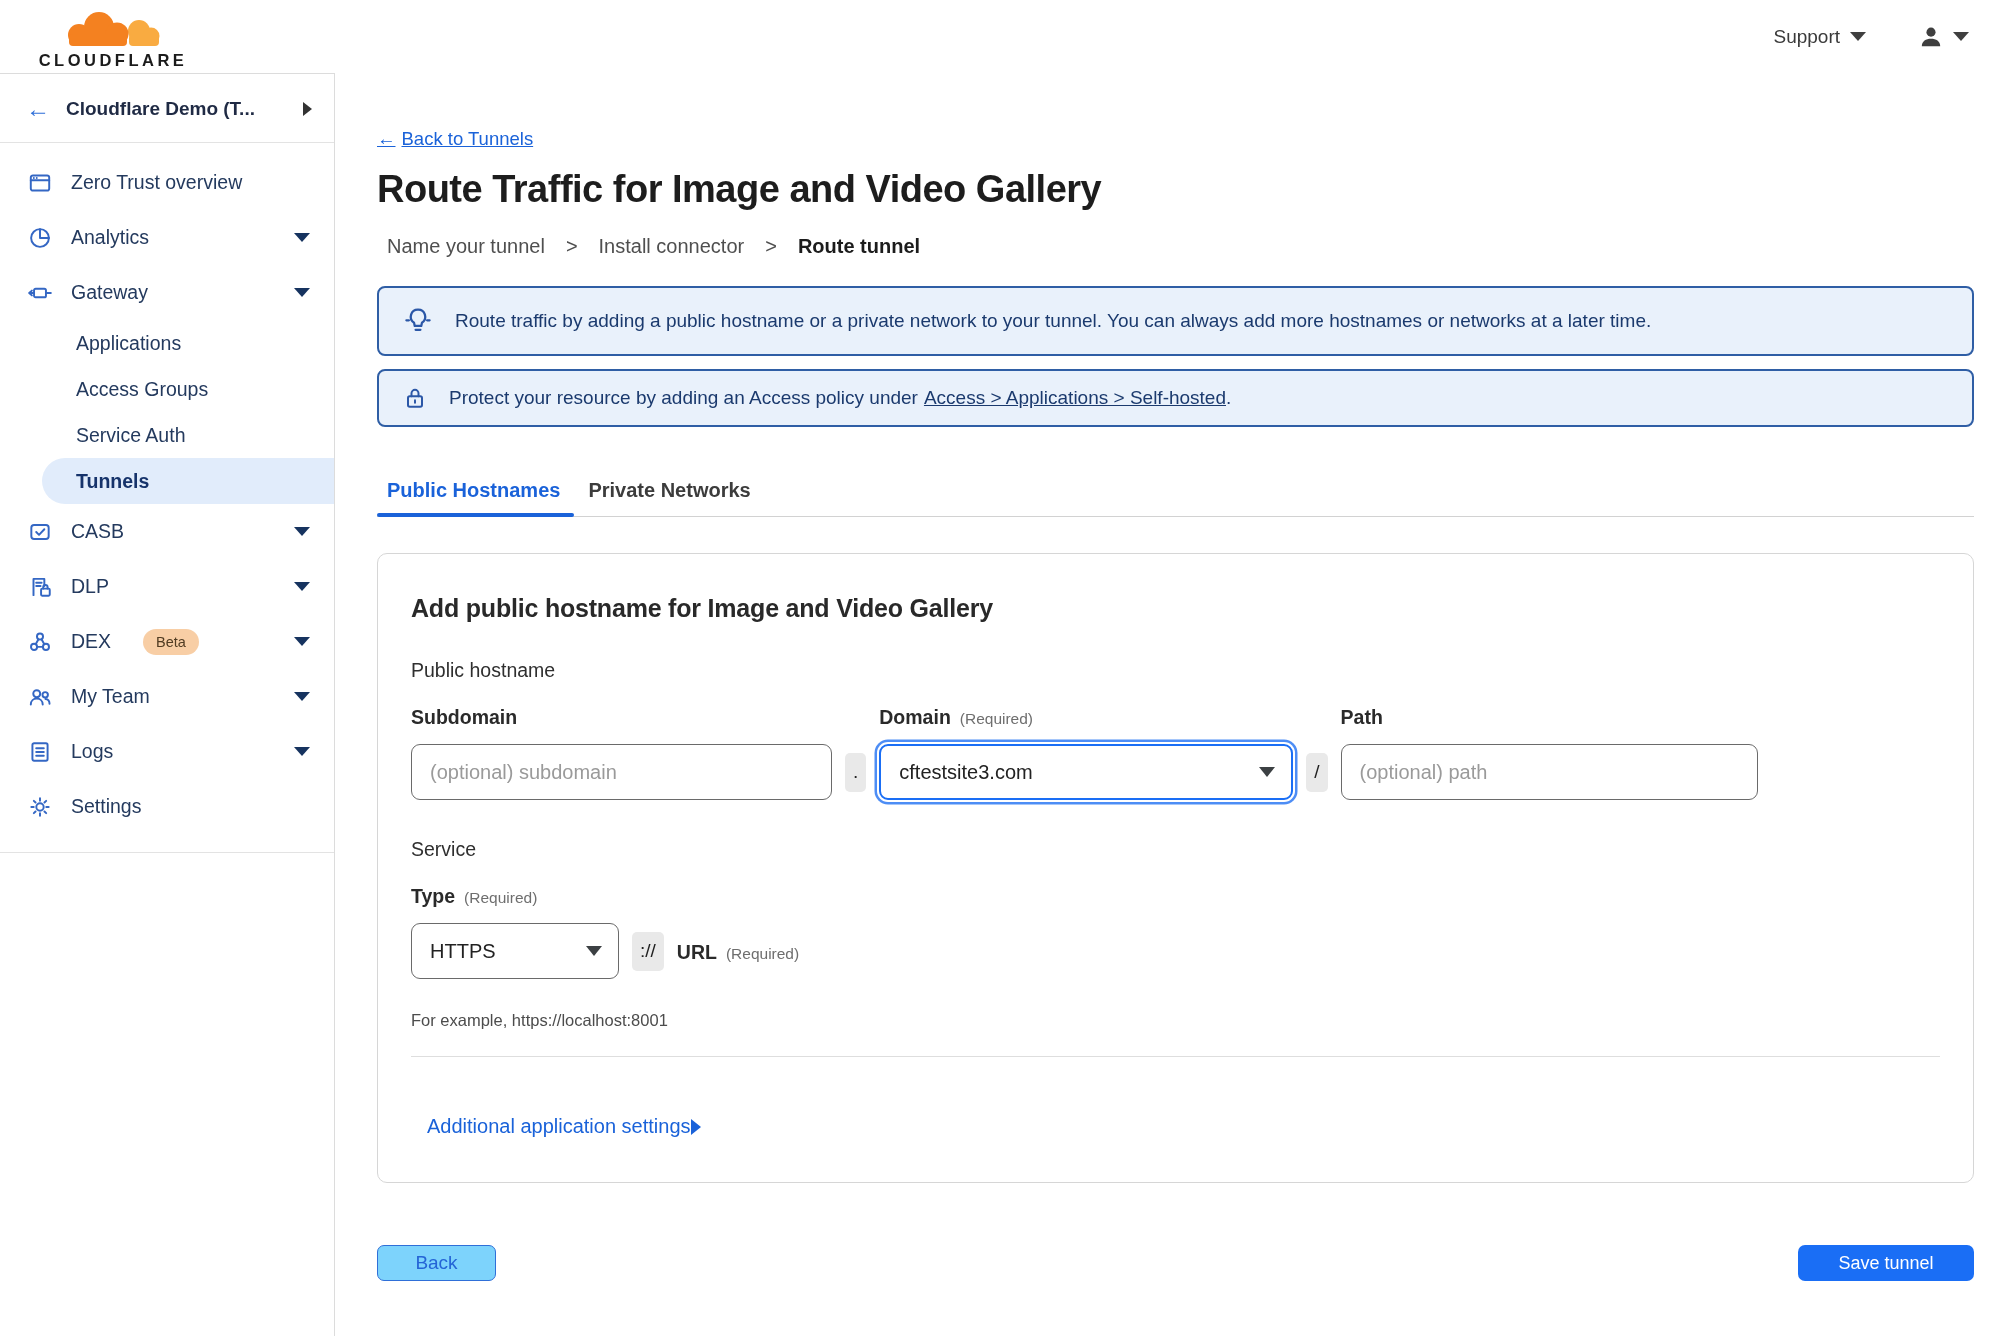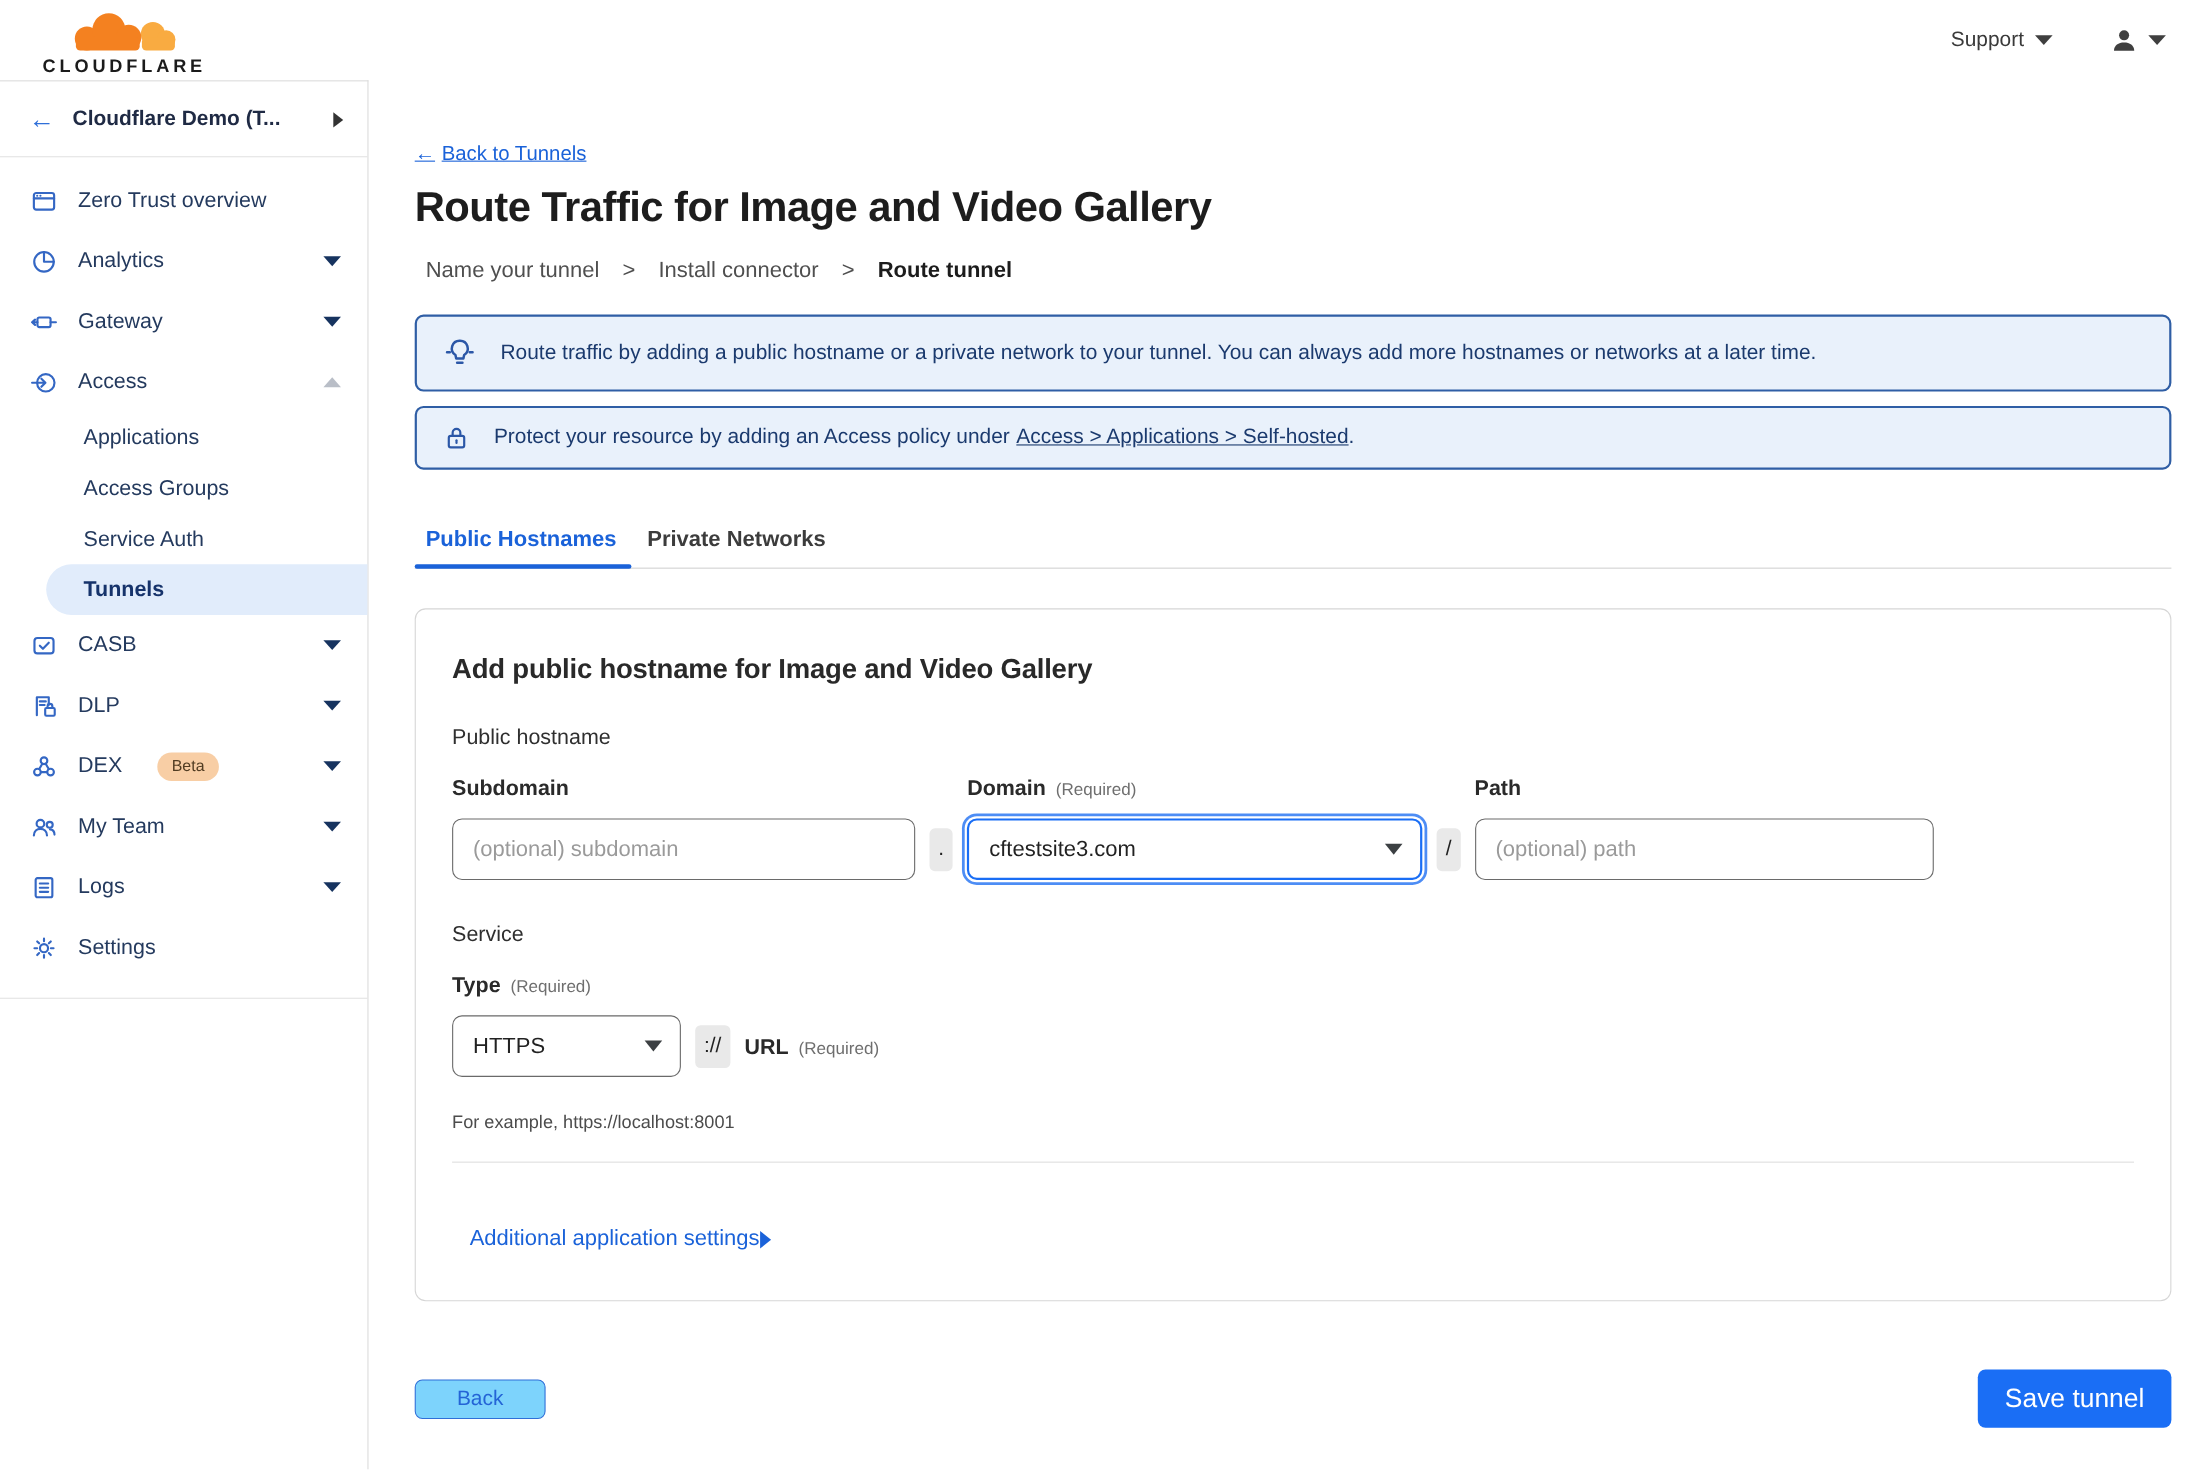--- a/index.html
+++ b/index.html
@@ -67,21 +67,21 @@
   .sel-caret { width:0; height:0; border-left:8px solid transparent; border-right:8px solid transparent; border-top:10px solid #3c4043; }
   .sep { align-self:flex-end; margin:0 13px 8px; background:#e9e9e9; border-radius:5px; padding:6px 8px; font-size:19px; color:#222; line-height:1.4; }
   .url-input { background:#e8f0fe; border:1.5px solid #9fb3d6; }
   .example { font-size:16.5px; color:#4c4c4c; margin-top:32px; }
   .hr { border-top:1px solid #dedede; margin-top:26px; }
   .add-settings { margin-top:58px; display:flex; align-items:center; color:#1a62d9; font-size:20px; width:max-content; cursor:pointer; margin-left:16px; }
   .tri-right-blue { width:0; height:0; border-top:8px solid transparent; border-bottom:8px solid transparent; border-left:10px solid #1a62d9; }
 
   .footer-row { display:flex; justify-content:space-between; align-items:center; margin-top:62px; }
   .btn-back { min-width:119px; height:36px; border:1.5px solid #2f6fd8; color:#2464d6; background:#7dd3fc; border-radius:7px; font-size:19px; font-family:inherit; cursor:pointer; }
-  .btn-save { min-width:176px; height:53px; background:#1a6ef5; color:#fff; border:none; border-radius:7px; font-size:24px; font-family:inherit; cursor:pointer; }
+  .btn-save { min-width:176px; height:36px; background:#1a6ef5; color:#fff; border:none; border-radius:7px; font-size:18px; font-family:inherit; cursor:pointer; }
 </style>
 </head>
 <body>
 
 <header class="header">
   <div class="logo">
     <svg class="cloud" width="112" height="42" viewBox="0 0 112 42">
       <g fill="#f9ab41">
         <circle cx="82" cy="23" r="11"></circle>
           <circle cx="94" cy="28" r="8.5"></circle>
@@ -141,28 +141,20 @@
 
       <div class="nav-item">
         <svg class="icon26" viewBox="0 0 24 24" fill="none" stroke="#3467c4" stroke-width="1.8" stroke-linecap="round" stroke-linejoin="round">
           <rect x="6.5" y="8" width="11" height="8" rx="1.5"></rect>
             <path d="M2 12 h4.5 M17.5 12 H22 M4.5 9.8 L2 12 l2.5 2.2"></path>
         </svg>
         <span>Gateway</span>
         <span class="chev chev-down"></span>
       </div>
 
-      <div class="nav-item">
-        <svg class="icon26" viewBox="0 0 24 24" fill="none" stroke="#3467c4" stroke-width="1.8" stroke-linecap="round" stroke-linejoin="round">
-          <circle cx="13.5" cy="12" r="7.3"></circle>
-            <path d="M2 12 h11 M9.8 8.6 L13.2 12 l-3.4 3.4"></path>
-        </svg>
-        <span>Access</span>
-        <span class="chev-up"></span>
-      </div>
 
       <div class="subitem">
         <span>Applications</span>
       </div>
       <div class="subitem">
         <span>Access Groups</span>
       </div>
       <div class="subitem">
         <span>Service Auth</span>
       </div>

